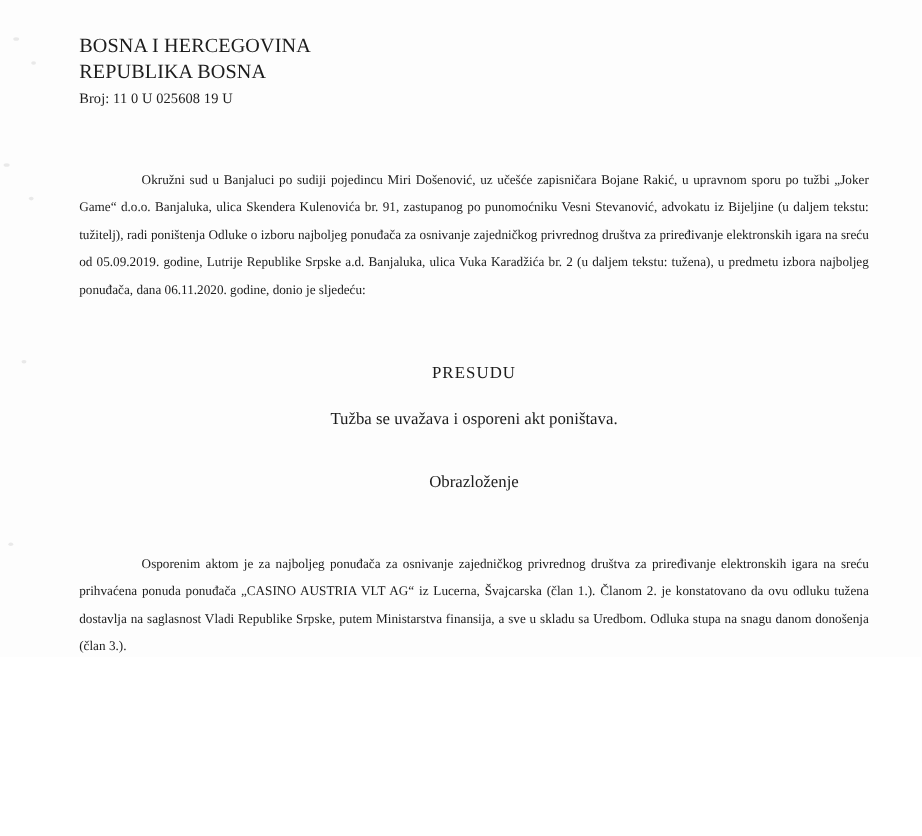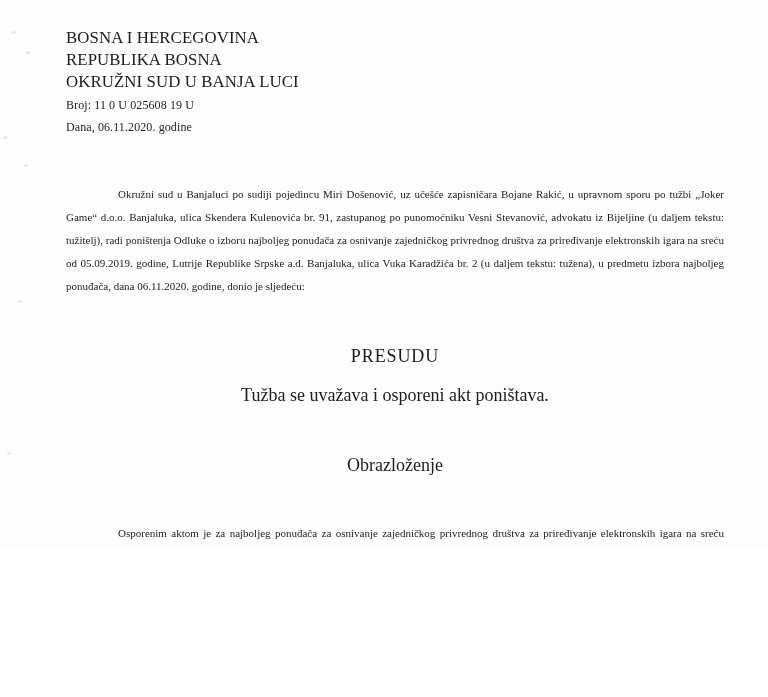--- a/index.html
+++ b/index.html
@@ -51,33 +51,33 @@
     text-justify: inter-word;
     text-indent: 52px;
     margin: 0;
     hyphens: none;
   }
   .para-body {
     margin-top: 45px;
   }
   .centered {
     text-align: center;
-    font-size: 18px;
+    font-size: 14px;
     line-height: 24.6px;
     margin: 0;
   }
   .verdict-title {
     margin-top: 46px;
     letter-spacing: .9px;
   }
   .verdict-text {
     margin-top: 14px;
   }
   .reason-title {
-    margin-top: 46px;
+    margin-top: 28px;
   }
   .para-reason {
     margin-top: 44px;
   }
 </style>
 </head>
 <body>
 
 <div class="page">
 
@@ -86,23 +86,21 @@
   <div class="speckle" style="left:3px;   top:136px; width:5px; height:3px;"></div>
   <div class="speckle" style="left:24px;  top:164px; width:4px; height:3px;"></div>
   <div class="speckle" style="left:18px;  top:300px; width:4px; height:3px;"></div>
   <div class="speckle" style="left:7px;   top:452px; width:4px; height:3px;"></div>
 
   <div class="content">
 
     <div class="header-block">
       <div class="header-line caps">BOSNA I HERCEGOVINA</div>
       <div class="header-line caps">REPUBLIKA BOSNA</div>
-      <div class="header-line caps">OKRUŽNI SUD U BANJA LUCI</div>
       <div class="header-line">Broj: 11 0 U 025608 19 U</div>
-      <div class="header-line">Dana, 06.11.2020. godine</div>
     </div>
 
     <p class="para para-body">Okružni sud u Banjaluci po sudiji pojedincu Miri Došenović, uz učešće zapisničara Bojane Rakić, u upravnom sporu po tužbi „Joker Game“ d.o.o. Banjaluka, ulica Skendera Kulenovića br. 91, zastupanog po punomoćniku Vesni Stevanović, advokatu iz Bijeljine (u daljem tekstu: tužitelj), radi poništenja Odluke o izboru najboljeg ponuđača za osnivanje zajedničkog privrednog društva za priređivanje elektronskih igara na sreću od 05.09.2019. godine, Lutrije Republike Srpske a.d. Banjaluka, ulica Vuka Karadžića br. 2 (u daljem tekstu: tužena), u predmetu izbora najboljeg ponuđača, dana 06.11.2020. godine, donio je sljedeću:</p>
 
     <p class="centered verdict-title">PRESUDU</p>
 
     <p class="centered verdict-text">Tužba se uvažava i osporeni akt poništava.</p>
 
     <p class="centered reason-title">Obrazloženje</p>
 

